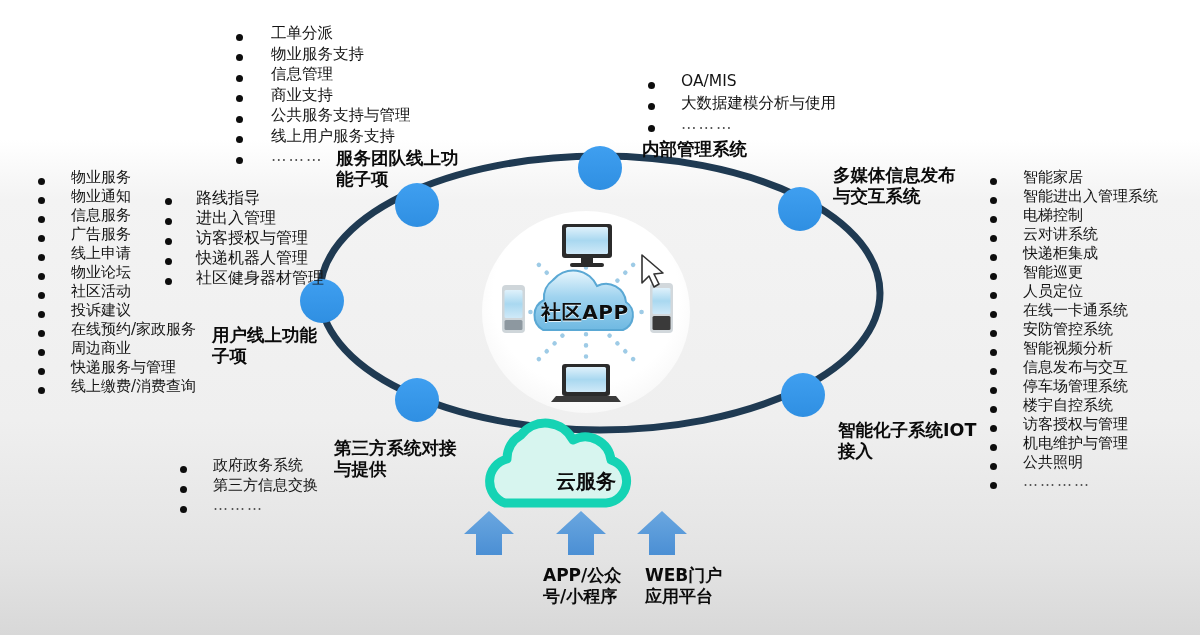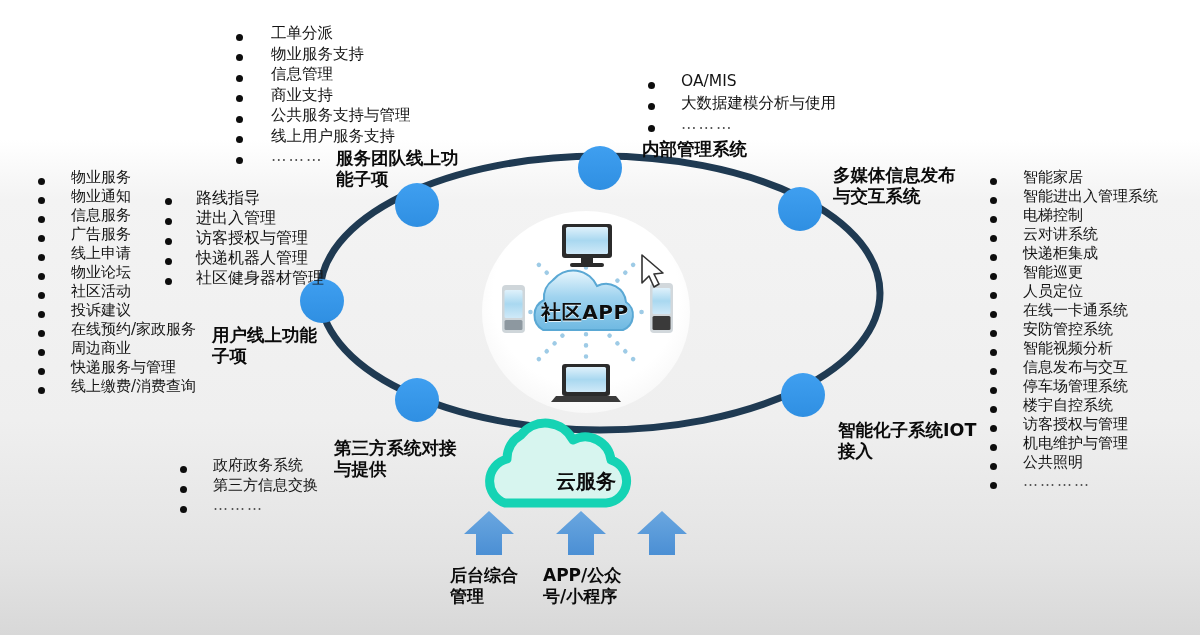--- a/index.html
+++ b/index.html
@@ -414,18 +414,18 @@
       <div class="bitem">
         <span class="bullet"></span>
         <span class="btxt">第三方信息交换</span>
       </div>
       <div class="bitem">
         <span class="bullet"></span>
         <span class="btxt dots">………</span>
       </div>
     </div>
 
-  <div class="arrowcap ac1">后台综合
-管理</div>
   <div class="arrowcap ac2">APP/公众
 号/小程序</div>
+  <div class="arrowcap ac3">WEB门户
+应用平台</div>
 
 </div>
 
 </body></html>

